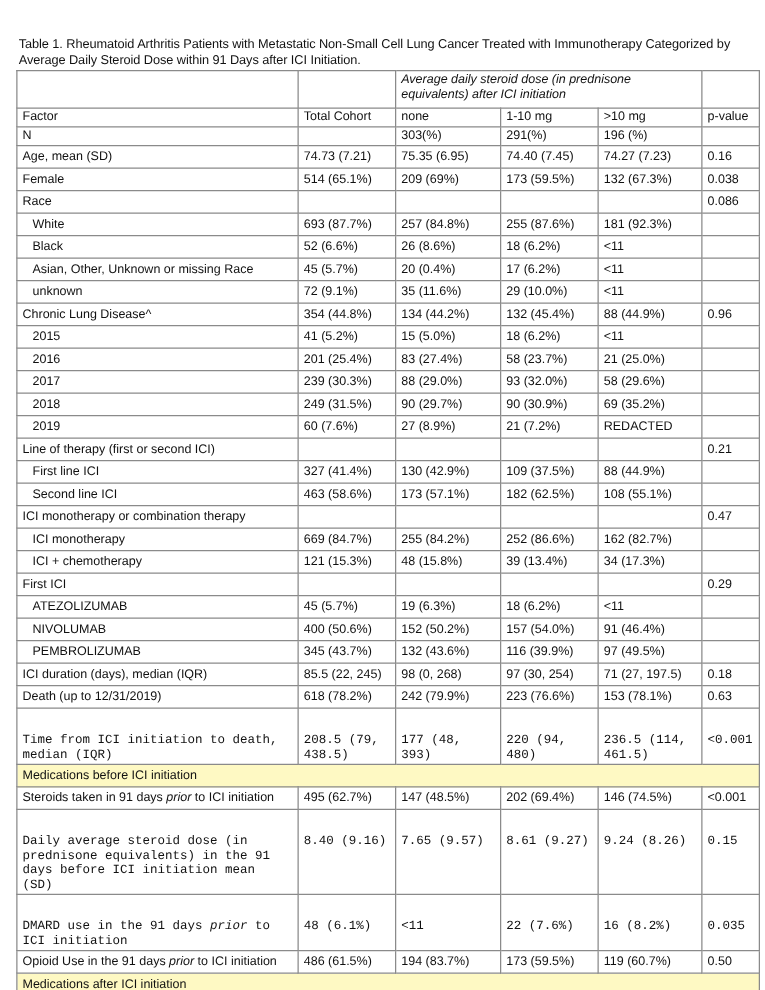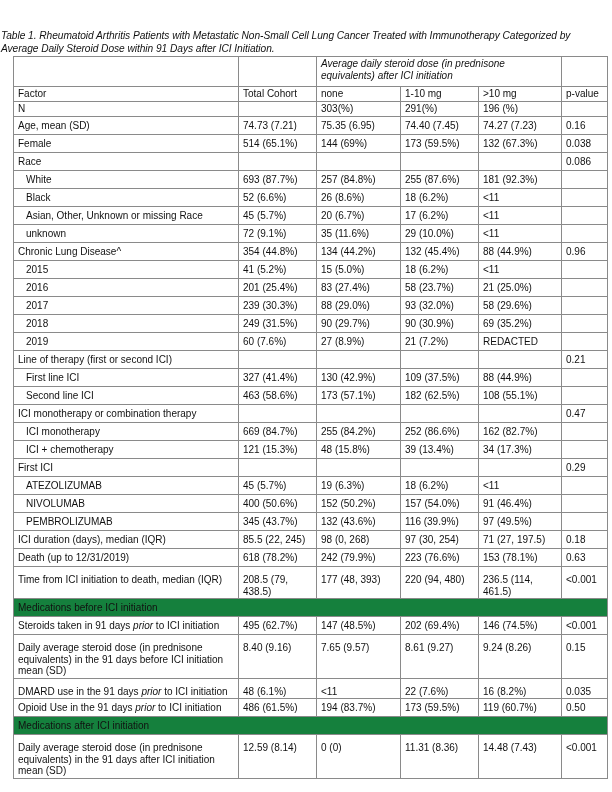--- a/index.html
+++ b/index.html
@@ -1,32 +1,32 @@
 <!DOCTYPE html>
 <html><head>
 <meta charset="utf-8">
 <style>
   html, body { margin:0; padding:0; background:#ffffff; }
   body { width:612px; height:792px; position:relative; overflow:hidden;
          font-family:"Liberation Sans", sans-serif; color:#111; }
-  .caption { position:absolute; left:1px; top:30px; width:594px;
-             font-size:10.2px; line-height:12.5px; letter-spacing:-0.05px;font-style:italic; }
+  .caption { position:absolute; left:15px; top:30px; width:594px;
+             font-size:10.2px; line-height:12.5px; letter-spacing:-0.05px; }
   table { position:absolute; left:13px; top:56px; border-collapse:collapse;
           width:594px; table-layout:fixed; font-size:10px; }
   col.c0 { width:225px; } col.c1 { width:78px; } col.c2 { width:84px; }
   col.c3 { width:78px; } col.c4 { width:83px; } col.c5 { width:46px; }
   td { border:1px solid #8a8a8a; padding:1px 4px 1px 4px; vertical-align:top;
        line-height:11.5px; height:15px; box-sizing:border-box; }
   td.ind { padding-left:12px;margin-top:42px; }
-  tr.section td { background:#15803d; }
+  tr.section td { background:#fef9c3; }
   tr.hdr1 td { height:30px;font-style:italic; }
   tr.tall2 td { height:28px; }
   tr.tall3 td { height:39px; }
   tr.row td { height:18px; vertical-align:middle; }
-  tr.row.tall2 td, tr.row.tall3 td { vertical-align:top; padding-top:7px; }
+  tr.row.tall2 td, tr.row.tall3 td { vertical-align:top; padding-top:20px;font-family:Liberation Mono, monospace; }
   em { font-style:italic; }
 </style>
 </head>
 <body>
 
 <div class="caption">Table 1. Rheumatoid Arthritis Patients with Metastatic Non-Small Cell Lung Cancer Treated with Immunotherapy Categorized by Average Daily Steroid Dose within 91 Days after ICI Initiation.</div>
 
 <table>
   <colgroup>
     <col class="c0">
@@ -63,21 +63,21 @@
         <td>Age, mean (SD)</td>
         <td>74.73 (7.21)</td>
         <td>75.35 (6.95)</td>
         <td>74.40 (7.45)</td>
         <td>74.27 (7.23)</td>
         <td>0.16</td>
       </tr>
       <tr class="row">
         <td>Female</td>
         <td>514 (65.1%)</td>
-        <td>144 (69%)</td>
+        <td>209 (69%)</td>
         <td>173 (59.5%)</td>
         <td>132 (67.3%)</td>
         <td>0.038</td>
       </tr>
       <tr class="row">
         <td>Race</td>
         <td></td>
         <td></td>
         <td></td>
         <td></td>
@@ -95,21 +95,21 @@
         <td class="ind">Black</td>
         <td>52 (6.6%)</td>
         <td>26 (8.6%)</td>
         <td>18 (6.2%)</td>
         <td>&lt;11</td>
         <td></td>
       </tr>
       <tr class="row">
         <td class="ind">Asian, Other, Unknown or missing Race</td>
         <td>45 (5.7%)</td>
-        <td>20 (6.7%)</td>
+        <td>20 (0.4%)</td>
         <td>17 (6.2%)</td>
         <td>&lt;11</td>
         <td></td>
       </tr>
       <tr class="row">
         <td class="ind">unknown</td>
         <td>72 (9.1%)</td>
         <td>35 (11.6%)</td>
         <td>29 (10.0%)</td>
         <td>&lt;11</td>

